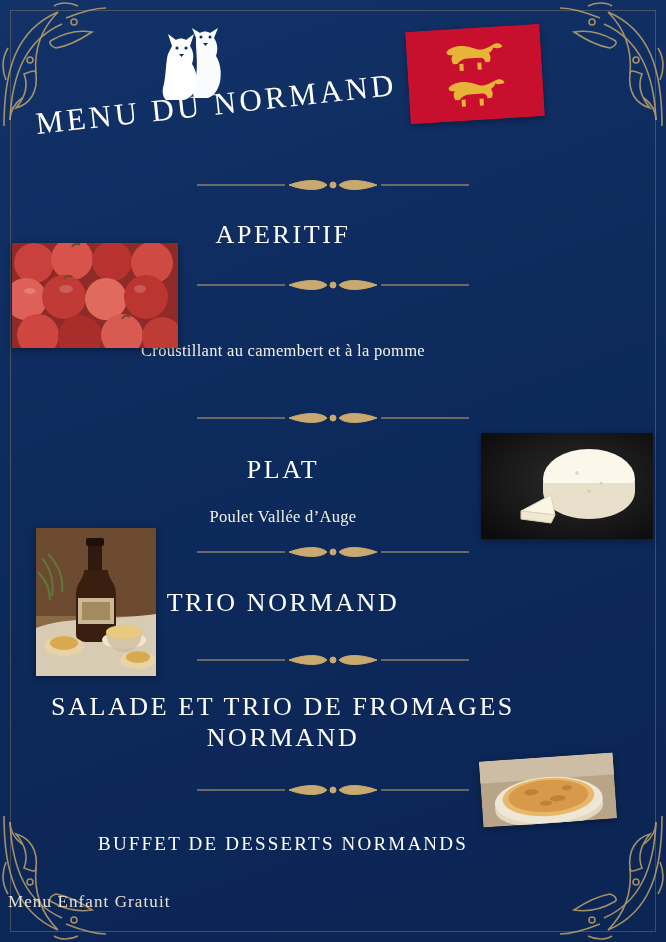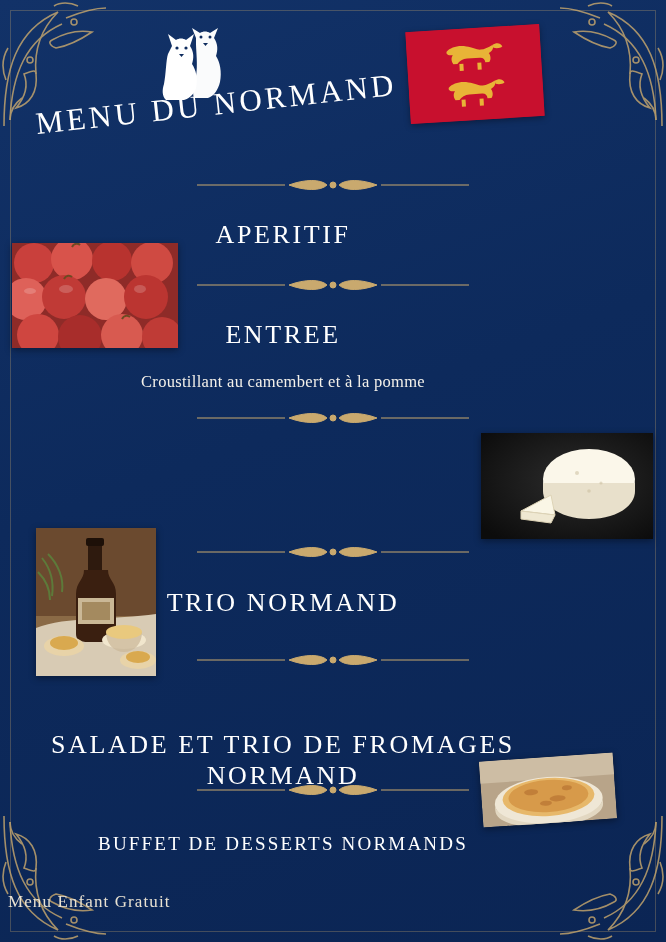--- a/index.html
+++ b/index.html
@@ -284,36 +284,39 @@
         <line x1="0" y1="7" x2="88" y2="7" stroke-width="1"></line>
         <line x1="184" y1="7" x2="272" y2="7" stroke-width="1"></line>
         <path d="M92 7 C108 1 124 1 130 7 C124 13 108 13 92 7 Z"></path>
         <path d="M180 7 C164 1 148 1 142 7 C148 13 164 13 180 7 Z"></path>
         <circle cx="136" cy="7" r="3"></circle>
       </g>
     </svg>
   </div>
 
   <div class="course" style="top:320px">
-    <div class="course-title">ENTREE</div>
     <div class="course-desc">Croustillant au camembert et à la pomme</div>
   </div>
 
   <div class="divider" style="top:411px">
     <svg viewBox="0 0 272 14" xmlns="http://www.w3.org/2000/svg">
       <g fill="#c9a96e" stroke="#c9a96e">
         <line x1="0" y1="7" x2="88" y2="7" stroke-width="1"></line>
         <line x1="184" y1="7" x2="272" y2="7" stroke-width="1"></line>
         <path d="M92 7 C108 1 124 1 130 7 C124 13 108 13 92 7 Z"></path>
         <path d="M180 7 C164 1 148 1 142 7 C148 13 164 13 180 7 Z"></path>
         <circle cx="136" cy="7" r="3"></circle>
       </g>
     </svg>
   </div>
 
+  <div class="course" style="top:455px">
+    <div class="course-title">PLAT</div>
+    <div class="course-desc">Poulet Vallée d’Auge</div>
+  </div>
 
   <div class="divider" style="top:545px">
     <svg viewBox="0 0 272 14" xmlns="http://www.w3.org/2000/svg">
       <g fill="#c9a96e" stroke="#c9a96e">
         <line x1="0" y1="7" x2="88" y2="7" stroke-width="1"></line>
         <line x1="184" y1="7" x2="272" y2="7" stroke-width="1"></line>
         <path d="M92 7 C108 1 124 1 130 7 C124 13 108 13 92 7 Z"></path>
         <path d="M180 7 C164 1 148 1 142 7 C148 13 164 13 180 7 Z"></path>
         <circle cx="136" cy="7" r="3"></circle>
       </g>
@@ -329,21 +332,21 @@
       <g fill="#c9a96e" stroke="#c9a96e">
         <line x1="0" y1="7" x2="88" y2="7" stroke-width="1"></line>
         <line x1="184" y1="7" x2="272" y2="7" stroke-width="1"></line>
         <path d="M92 7 C108 1 124 1 130 7 C124 13 108 13 92 7 Z"></path>
         <path d="M180 7 C164 1 148 1 142 7 C148 13 164 13 180 7 Z"></path>
         <circle cx="136" cy="7" r="3"></circle>
       </g>
     </svg>
   </div>
 
-  <div class="course" style="top:730px">
+  <div class="course" style="top:692px">
     <div class="course-title">SALADE ET TRIO DE FROMAGES</div>
     <div class="course-title">NORMAND</div>
   </div>
 
   <div class="divider" style="top:783px">
     <svg viewBox="0 0 272 14" xmlns="http://www.w3.org/2000/svg">
       <g fill="#c9a96e" stroke="#c9a96e">
         <line x1="0" y1="7" x2="88" y2="7" stroke-width="1"></line>
         <line x1="184" y1="7" x2="272" y2="7" stroke-width="1"></line>
         <path d="M92 7 C108 1 124 1 130 7 C124 13 108 13 92 7 Z"></path>

